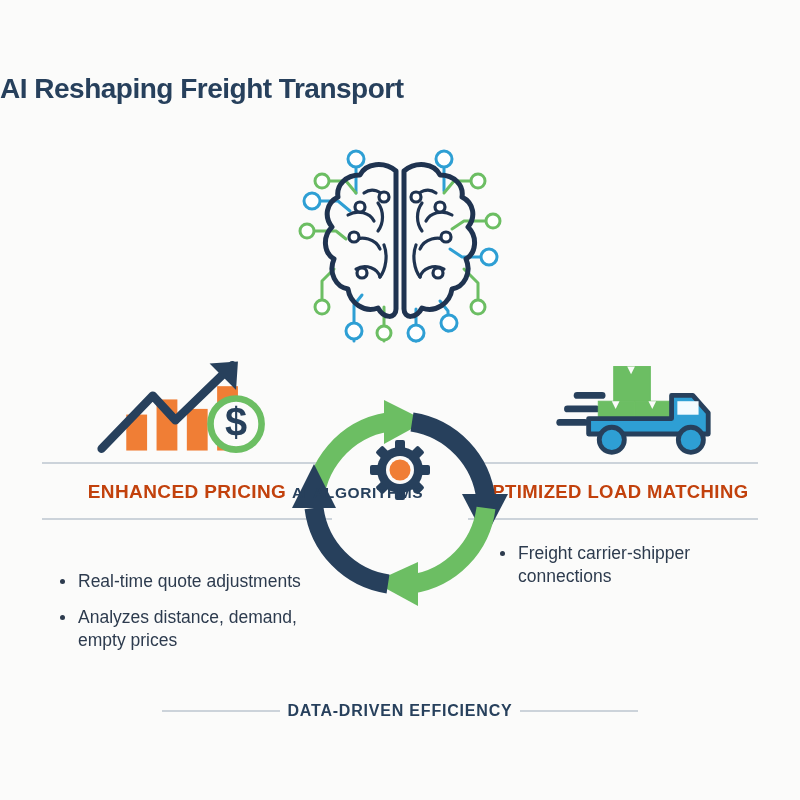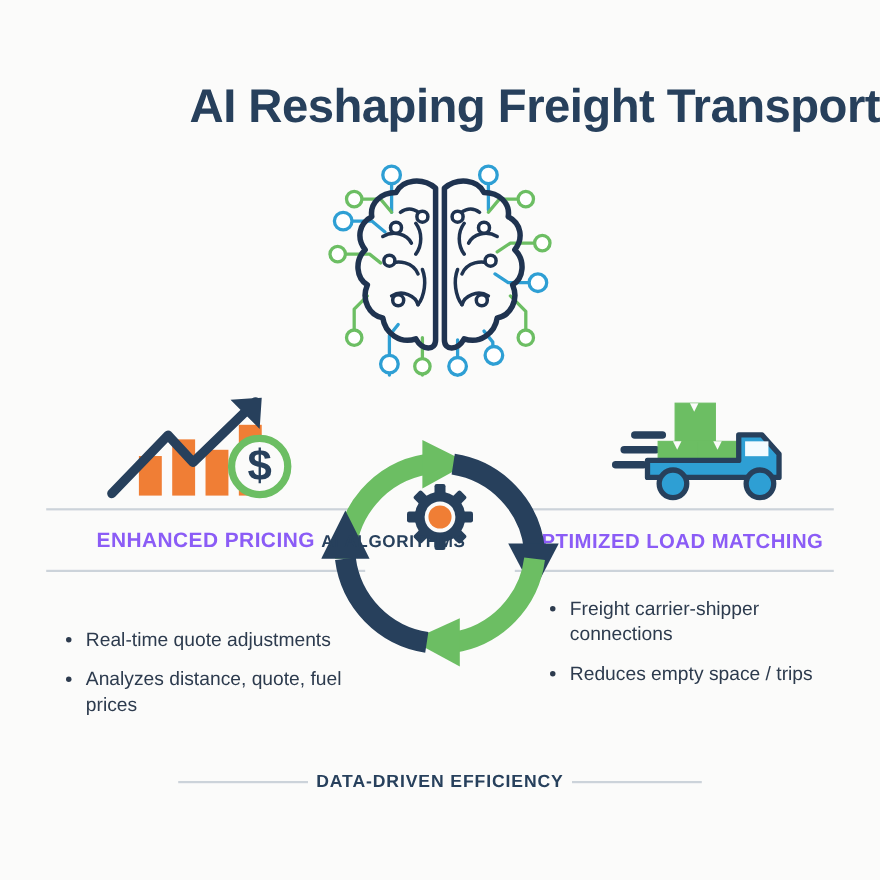--- a/index.html
+++ b/index.html
@@ -19,22 +19,22 @@
     height: 800px;
     background: #fbfbfa;
   }
 
   
   .title {
     position: absolute;
     top: 74px;
     left: 0;
     width: 800px;
-    text-align: right;
-    font-size: 43px;
+    text-align: left;
+    font-size: 28px;
     font-weight: bold;
     letter-spacing: -0.5px;
     color: #27405c;
     line-height: 1.1;
   }
 
   
   .brain-wrap {
     position: absolute;
     top: 145px;
@@ -63,21 +63,21 @@
 
   .rule {
     height: 2px;
     background: #ccd3da;
     width: 100%;
   }
   .col-heading {
     font-size: 19px;
     font-weight: bold;
     letter-spacing: 0.4px;
-    color: #8b5cf6;
+    color: #c2410c;
     text-align: center;
     padding: 17px 0 15px 0;
     white-space: nowrap;
   }
   .col-right .col-heading { font-size: 18.5px; }
 
   .bullets {
     list-style: none;
     margin: 0;
     padding: 22px 0 0 0;
@@ -273,21 +273,21 @@
 
         <circle cx="150" cy="74" r="27" fill="#fbfbfa" stroke="#6cbe63" stroke-width="7"></circle>
         <text x="150" y="87" text-anchor="middle" font-family="Liberation Sans, sans-serif" font-size="42" font-weight="bold" fill="#27405c">$</text>
       </svg>
     </div>
     <div class="rule"></div>
     <div class="col-heading">ENHANCED PRICING</div>
     <div class="rule"></div>
     <ul class="bullets">
       <li>Real-time quote adjustments</li>
-      <li>Analyzes distance, quote, fuel prices</li>
+      <li>Analyzes distance, demand, empty prices</li>
     </ul>
   </div>
 
   <div class="col col-right">
     <div class="col-icon">
       <svg viewBox="0 0 196 112" width="190" height="108">
 
         <g stroke="#27405c" stroke-width="7" stroke-linecap="round">
           <line x1="40" y1="44" x2="66" y2="44"></line>
           <line x1="30" y1="58" x2="60" y2="58"></line>
@@ -310,21 +310,20 @@
 
         <circle cx="76" cy="90" r="13" fill="#2e9fd4" stroke="#27405c" stroke-width="5"></circle>
         <circle cx="158" cy="90" r="13" fill="#2e9fd4" stroke="#27405c" stroke-width="5"></circle>
       </svg>
     </div>
     <div class="rule"></div>
     <div class="col-heading">OPTIMIZED LOAD MATCHING</div>
     <div class="rule"></div>
     <ul class="bullets">
       <li>Freight carrier-shipper connections</li>
-      <li>Reduces empty space / trips</li>
     </ul>
   </div>
 
   <div class="cycle">
     <svg viewBox="0 0 216 226" width="216" height="226">
 
       <g>
         <path d="M 22 120 A 88 88 0 0 1 96 34" fill="none" stroke="#6cbe63" stroke-width="19"></path>
         <path d="M92 12 L134 33 L92 56 Z" fill="#6cbe63"></path>
       </g>

